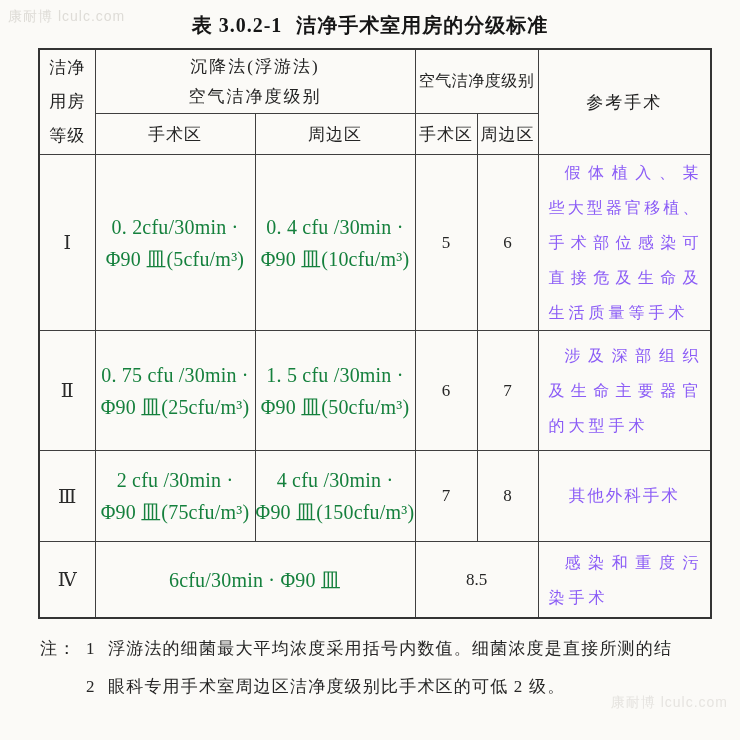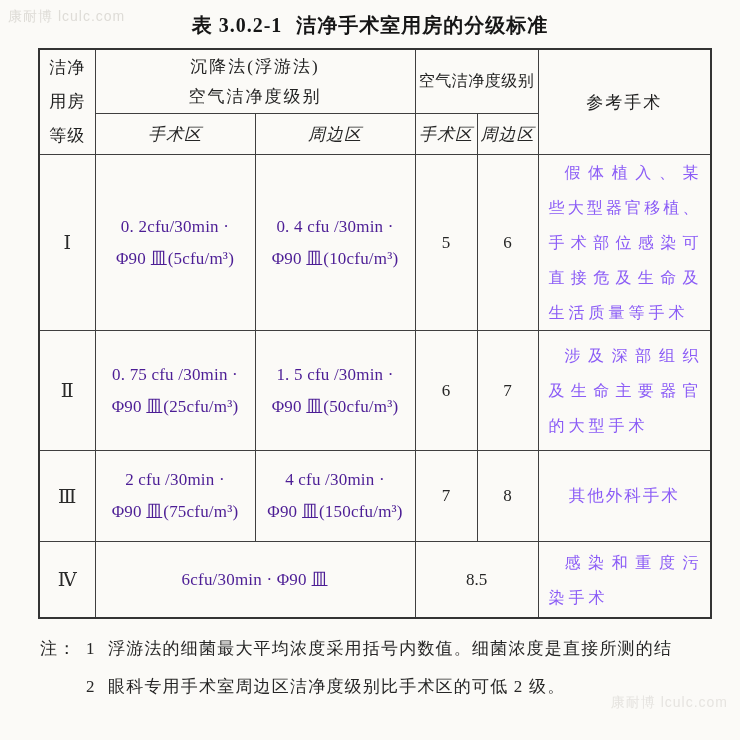--- a/index.html
+++ b/index.html
@@ -17,32 +17,32 @@
   .title{position:absolute;left:0;top:12px;width:740px;text-align:center;
          font-size:20px;font-weight:bold;color:#161616;letter-spacing:1px;}
   .title .gap{display:inline-block;width:14px;}
   
   .tbl-wrap{position:absolute;left:38px;top:48px;}
   table{border-collapse:collapse;table-layout:fixed;width:672px;}
   td{border:1px solid #3f3f3f;vertical-align:middle;text-align:center;
      padding:0;overflow:hidden;font-size:17px;}
   table{border:2px solid #343434;}
   tr.hr1 td{height:63px;}
-  tr.hr2 td{height:40px;font-style:italic;}
+  tr.hr2 td{height:40px;}
   tr.r1 td{height:175px;}
   tr.r2 td{height:119px;}
   tr.r3 td{height:90px;}
   tr.r4 td{height:75px;}
   .hdr{letter-spacing:2px;color:#222;}
   .hdr .ln{line-height:30px;}
   .grade-hdr .ln{line-height:34px;letter-spacing:1px;}
   .clean-hdr{letter-spacing:.5px;font-size:16px;}
   .subhdr{letter-spacing:1px;}
   .grade{font-size:19px;color:#2a2a2a;}
-  .conc{font-size:17px;line-height:32px;color:#4c1d95;letter-spacing:.2px;}
+  .conc{font-size:20px;line-height:32px;color:#15803d;letter-spacing:.2px;}
   .lvl{font-size:17px;}
   
   .ref{padding:0 10px;text-align:left;font-size:16px;color:#8b5cf6;}
   .ref .rl{line-height:35px;letter-spacing:1.5px;text-align:justify;text-align-last:justify;}
   .ref .rl.ind{padding-left:16px;}
   .ref .rl.last{text-align:left;text-align-last:left;letter-spacing:4px;}
   .ref-center{text-align:center;letter-spacing:2px;font-size:16.5px;}
   
   .notes{position:absolute;left:40px;top:630px;width:668px;font-size:17px;color:#262626;}
   .note{position:relative;padding-left:68px;letter-spacing:1.2px;}

